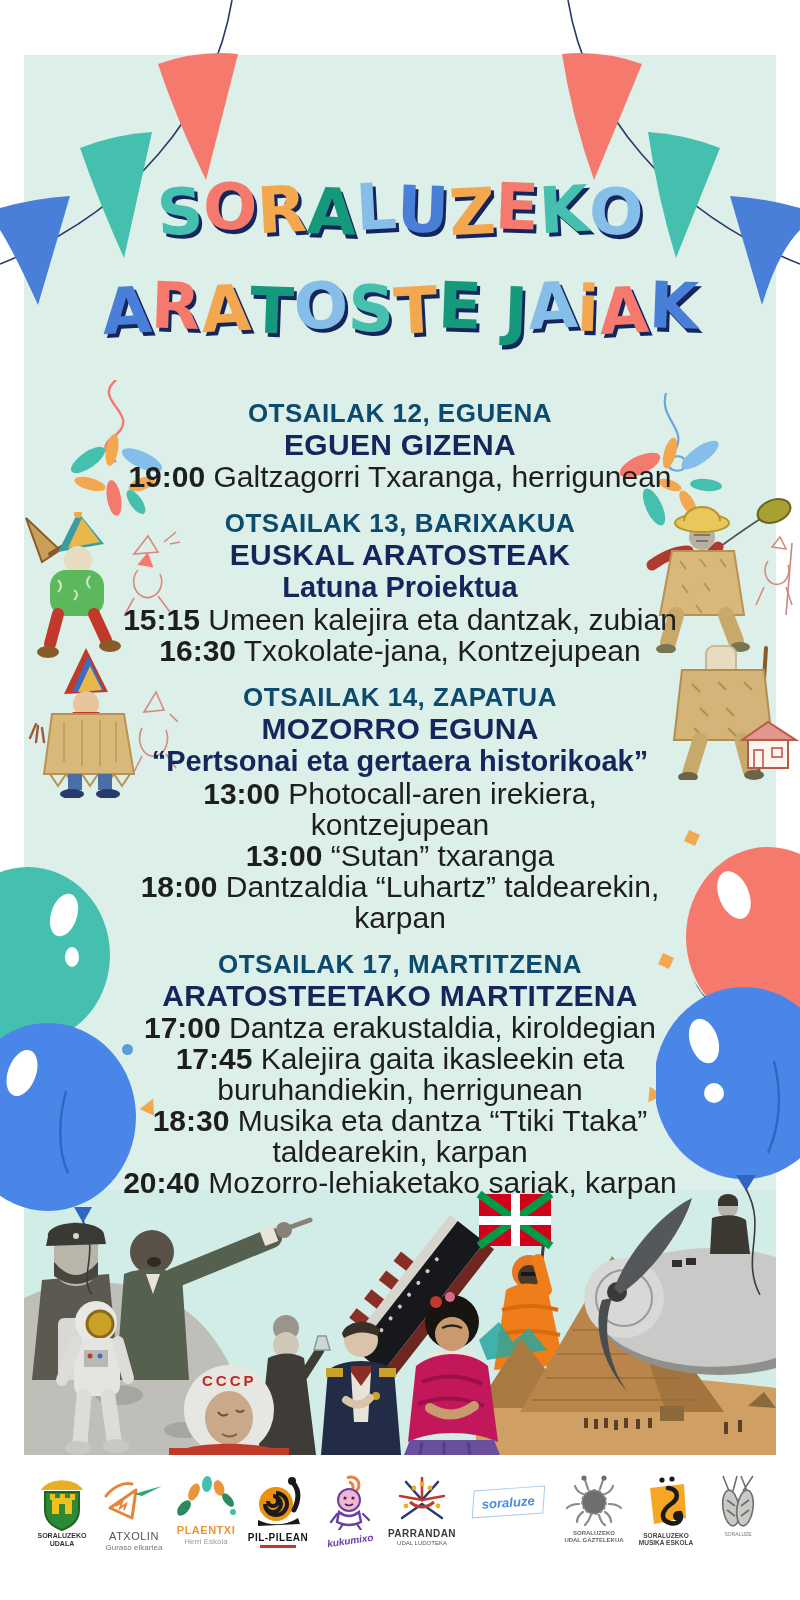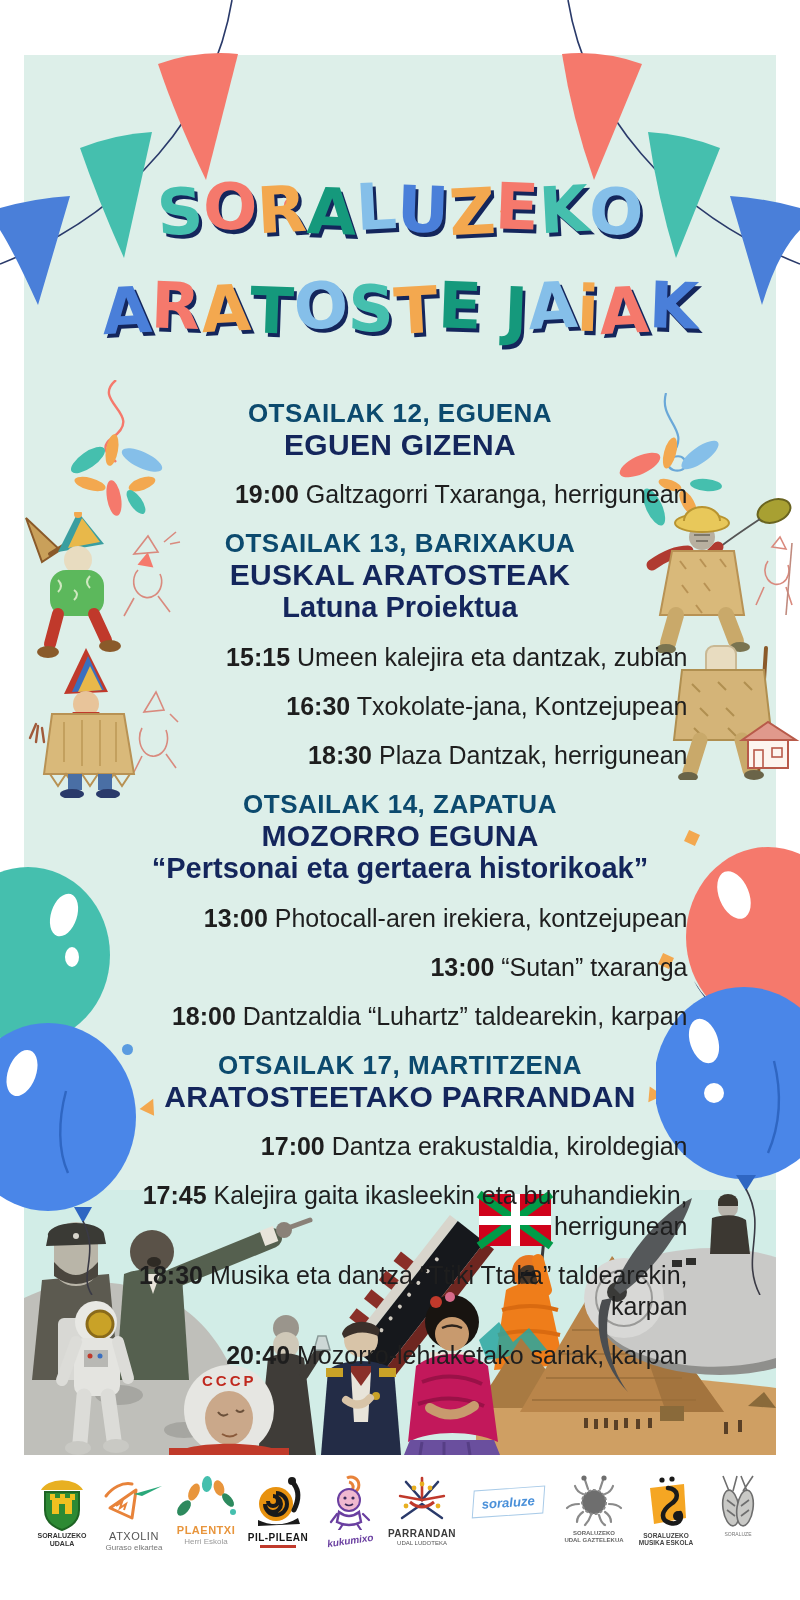--- a/index.html
+++ b/index.html
@@ -11,21 +11,21 @@
   .title-line{line-height:86px;white-space:nowrap;}
   .title-line .tl{display:inline-block;font-family:"DejaVu Sans",sans-serif;font-weight:800;
        font-size:64px;letter-spacing:0;text-shadow:3px 4px 0 #14265c;}
   .title-line .sp{display:inline-block;width:22px;}
   
   .sections{position:absolute;left:50px;top:398px;width:700px;text-align:center;z-index:6;}
   .section{margin-bottom:16px;}
   .sec-date{color:#0c4a6e;font-weight:700;font-size:26px;line-height:30px;letter-spacing:.5px;}
   .sec-title{color:#14265c;font-weight:800;font-size:30px;line-height:33px;letter-spacing:.3px;}
   .sec-sub{color:#14265c;font-weight:800;font-size:29px;line-height:33px;}
-  .event{color:#1e1e1e;font-size:25px;line-height:31px;max-width:575px;margin:18px auto;text-align:right;}
+  .event{color:#1e1e1e;font-size:30px;line-height:31px;max-width:575px;margin:0 auto;}
   .event b{font-weight:800;}
   
   .cf{position:absolute;z-index:4;}
   .cf-diamond{width:12px;height:12px;background:#f3a84f;transform:rotate(25deg);}
   .cf-tri{width:0;height:0;border-left:8px solid transparent;border-right:8px solid transparent;}
   .cf-dot{border-radius:50%;}
   
   .collage{position:absolute;left:24px;top:1190px;width:752px;height:265px;z-index:3;}
   
   .logos{position:absolute;left:26px;top:1474px;width:748px;display:flex;
@@ -103,33 +103,32 @@
         <div class="sec-date">OTSAILAK 12, EGUENA</div>
         <div class="sec-title">EGUEN GIZENA</div>
         <div class="event"><b>19:00</b><span> Galtzagorri Txaranga, herrigunean</span></div>
       </div>
       <div class="section">
         <div class="sec-date">OTSAILAK 13, BARIXAKUA</div>
         <div class="sec-title">EUSKAL ARATOSTEAK</div>
         <div class="sec-sub">Latuna Proiektua</div>
         <div class="event"><b>15:15</b><span> Umeen kalejira eta dantzak, zubian</span></div>
         <div class="event"><b>16:30</b><span> Txokolate-jana, Kontzejupean</span></div>
-        <div class="event"><b>18:30</b><span> Plaza Dantzak, herrigunean</span></div>
       </div>
       <div class="section">
         <div class="sec-date">OTSAILAK 14, ZAPATUA</div>
         <div class="sec-title">MOZORRO EGUNA</div>
         <div class="sec-sub">“Pertsonai eta gertaera historikoak”</div>
         <div class="event"><b>13:00</b><span> Photocall-aren irekiera, kontzejupean</span></div>
         <div class="event"><b>13:00</b><span> “Sutan” txaranga</span></div>
         <div class="event"><b>18:00</b><span> Dantzaldia “Luhartz” taldearekin, karpan</span></div>
       </div>
       <div class="section">
         <div class="sec-date">OTSAILAK 17, MARTITZENA</div>
-        <div class="sec-title">ARATOSTEETAKO PARRANDAN</div>
+        <div class="sec-title">ARATOSTEETAKO MARTITZENA</div>
         <div class="event"><b>17:00</b><span> Dantza erakustaldia, kiroldegian</span></div>
         <div class="event"><b>17:45</b><span> Kalejira gaita ikasleekin eta buruhandiekin,  herrigunean</span></div>
         <div class="event"><b>18:30</b><span> Musika eta dantza “Ttiki Ttaka” taldearekin, karpan</span></div>
         <div class="event"><b>20:40</b><span> Mozorro-lehiaketako sariak, karpan</span></div>
       </div>
     </div>
 
   <div class="cf cf-dot" style="left:284px;top:199px;width:9px;height:12px;background:#f5796c"></div>
   <div class="cf cf-diamond" style="left:502px;top:203px;"></div>
   <div class="cf cf-dot" style="left:630px;top:216px;width:10px;height:13px;background:#5a9be0"></div>

